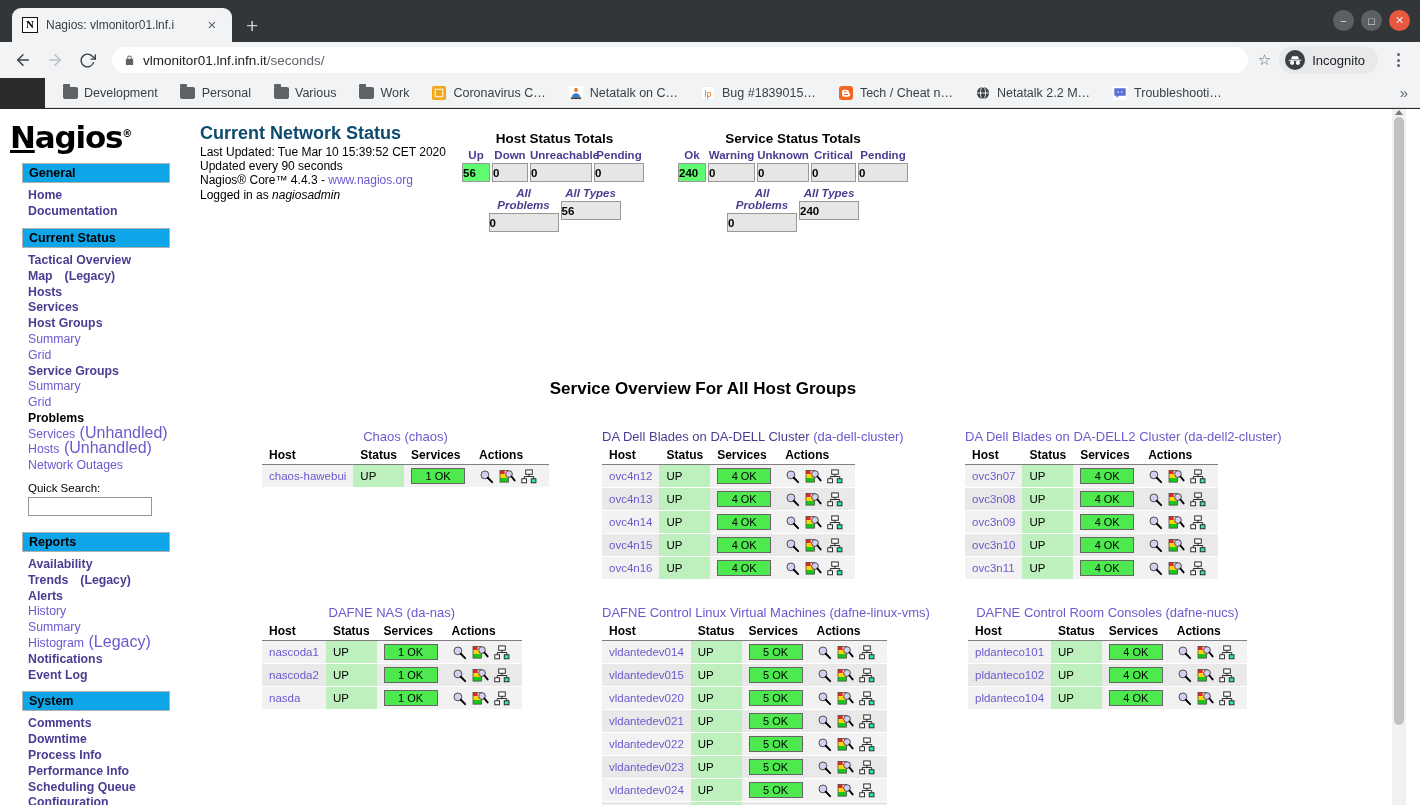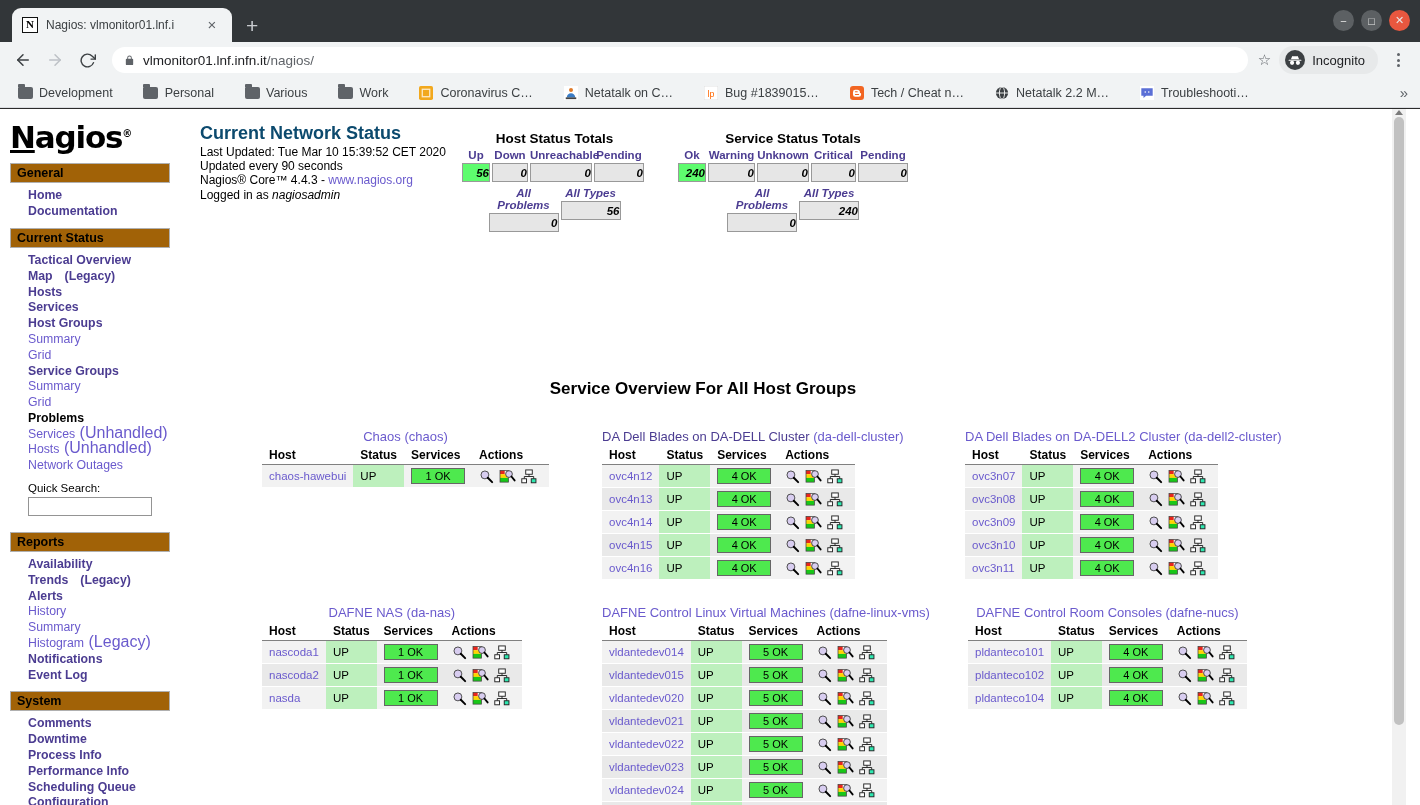--- a/index.html
+++ b/index.html
@@ -74,21 +74,21 @@
     display:flex;align-items:center;justify-content:center; color: #fff; font-size: 11px;
   }
   .incognito-label { font-size: 13px; color: #202124; }
   .kebab { width: 28px; display: flex; flex-direction: column; align-items: center;
            gap: 2.5px; cursor: pointer; margin-left: 4px; }
   .kebab i { width: 3px; height: 3px; background: #5f6368; border-radius: 50%; display: block; }
 
   
   .bookmarks {
     height: 30px; background: #f1f3f4; display: flex; align-items: center;
-    padding: 0 10px; gap: 16px; border-bottom: 1px solid #dadce0; position: relative;
+    padding: 0 10px; gap: 8px; border-bottom: 1px solid #dadce0; position: relative; margin-left: 45px;
   }
   .bm { display: flex; align-items: center; gap: 6px; padding: 3px 7px;
         font-size: 12.5px; color: #3c4043; border-radius: 4px; cursor: pointer;
         white-space: nowrap; }
   .bm-ico { width: 16px; height: 16px; display:flex;align-items:center;justify-content:center;
             font-size: 12px; flex: 0 0 16px; }
   .folder-ico {
     width: 15px; height: 12px; background: #5f6368; border-radius: 1px 2px 2px 2px;
     position: relative;
   }
@@ -113,22 +113,22 @@
            border-left:4px solid transparent;border-right:4px solid transparent;
            border-bottom:5px solid #7a7a7a; }
 
   
   .sidebar { position: absolute; left: 0; top: 0; width: 186px; padding: 8px 0 0 10px; }
   .logo { font-family: "DejaVu Sans", sans-serif; font-weight: bold; font-size: 31px;
           letter-spacing: -1.2px; color: #000; line-height: 34px; }
   .logo u { text-decoration: underline; text-underline-offset: 2px; }
   .logo sup { font-size: 10px; vertical-align: super; letter-spacing: 0; }
   .nav-header {
-    background: #a16207; border: 1px solid #b0b0b0; font-weight: bold; font-size: 12.5px;
-    color: #000; padding: 2px 6px; margin: 9px 16px 4px 0;
+    background: #0ea5e9; border: 1px solid #b0b0b0; font-weight: bold; font-size: 12.5px;
+    color: #000; padding: 2px 6px; margin: 9px 16px 4px 12px;
   }
   .nav-list { list-style: none; margin: 0 0 0 0; padding: 0 0 0 18px; }
   .nav-list li { margin: 0; padding: 0; line-height: 14.8px; }
   .nav-link { font-size: 12.3px; font-weight: bold; color: #4b3c91; text-decoration: none; cursor: pointer; }
   .nav-sub { padding-left: 14px; }
   .nav-sub .nav-link { font-weight: normal; color: #6a5acd; }
   .nav-inline-legacy { font-weight: bold; color: #4b3c91; font-size: 12.3px; margin-left: 12px; }
   .nav-paren { font-weight: normal; color: #6a5acd; }
   .nav-link.black { color: #000; }
   .quick-label { font-size: 11.5px; color: #000; padding-left: 18px; margin-top: 9px; }
@@ -143,22 +143,22 @@
   .sh-line i { font-style: italic; }
   .sh-links { margin-top: 12px; }
   .sh-links a { display: block; font-size: 12px; color: #6a5acd; text-decoration: none; line-height: 14.2px; }
 
   .totals { position: absolute; }
   .totals-title { font-weight: bold; font-size: 13.5px; color: #000; text-align: center; margin-bottom: 3px; }
   .totals-row { display: flex; gap: 2px; }
   .tot-col { display: flex; flex-direction: column; }
   .tot-head { font-size: 11.5px; font-weight: bold; color: #4b3c91; text-align: center; padding-bottom: 2px; }
   .tot-cell {
-    border: 1px solid #999; background: #e6e6e6; text-align: right;
-    font-size: 11.5px; font-weight: bold; color: #000; padding: 2px 0; height: 19px; line-height: 14px; font-style: italic;
+    border: 1px solid #999; background: #e6e6e6; text-align: left;
+    font-size: 11.5px; font-weight: bold; color: #000; padding: 2px 0; height: 19px; line-height: 14px;
   }
   .tot-cell.ok { background: #5efc6e; }
   .totals-sub { display: flex; gap: 2px; margin-top: 5px; justify-content: center; }
   .sub-head { font-size: 11.5px; font-weight: bold; font-style: italic; color: #4b3c91; text-align: center; padding-bottom: 2px; }
 
   
   .overview-title {
     position: absolute; top: 270px; left: 0; width: 1406px; text-align: center;
     font-size: 17px; font-weight: bold; color: #000;
   }
@@ -227,21 +227,21 @@
           <path d="M20.49 15a9 9 0 1 1-2.12-9.36L23 10"></path>
         </svg>
     </div>
 
     <div class="omnibox">
       <span class="lock">
         <svg width="11" height="13" viewBox="0 0 24 24" fill="#5f6368">
             <path d="M18 8h-1V6A5 5 0 0 0 7 6v2H6a2 2 0 0 0-2 2v10a2 2 0 0 0 2 2h12a2 2 0 0 0 2-2V10a2 2 0 0 0-2-2zM9 6a3 3 0 0 1 6 0v2H9V6z"></path>
           </svg>
       </span>
-      <span><span class="url-host">vlmonitor01.lnf.infn.it</span><span class="url-path">/nagios/</span></span>
+      <span><span class="url-host">vlmonitor01.lnf.infn.it</span><span class="url-path">/seconds/</span></span>
     </div>
 
     <div class="star">☆</div>
 
     <div class="incognito-pill">
       <div class="incognito-icon">
         <svg width="14" height="11" viewBox="0 0 24 18" fill="#ffffff">
           <path d="M5 7h14l-1.6-4.2A2 2 0 0 0 15.5 1.5h-7A2 2 0 0 0 6.6 2.8L5 7z"></path>
           <rect x="1" y="7.6" width="22" height="1.8" rx="0.9"></rect>
           <circle cx="7" cy="13" r="3.6"></circle>

